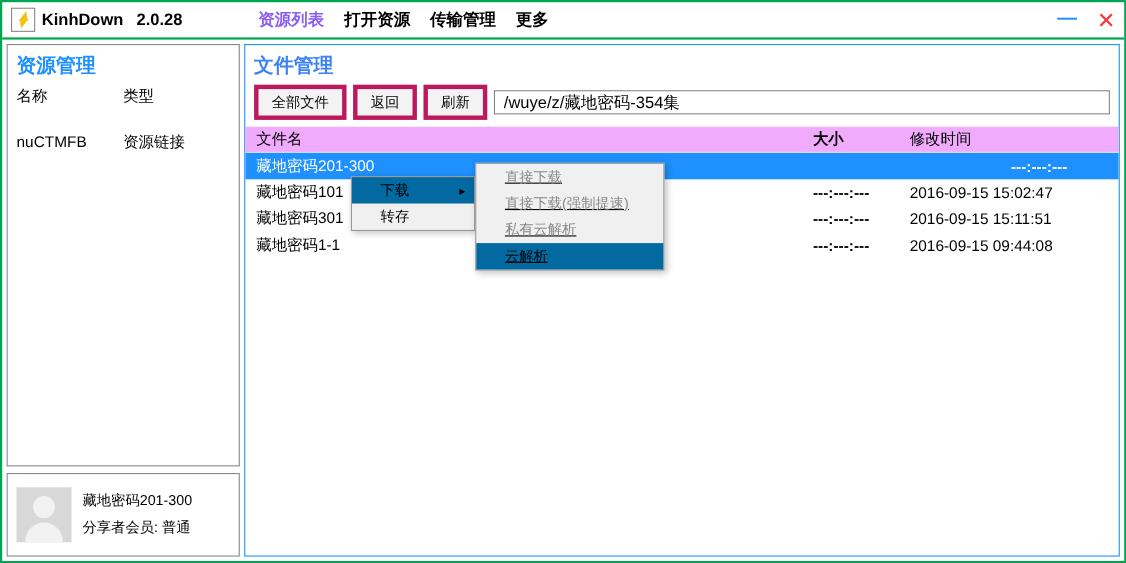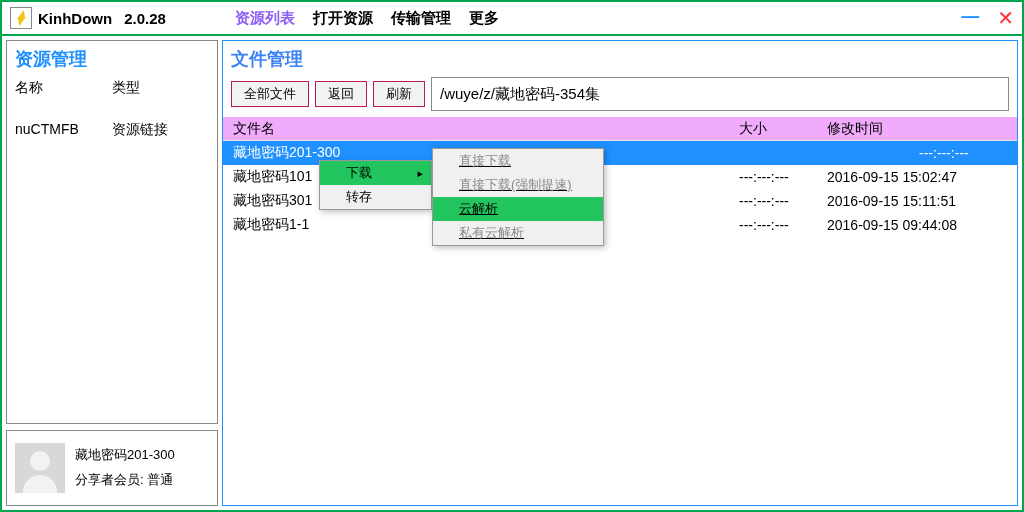--- a/index.html
+++ b/index.html
@@ -29,33 +29,33 @@
 .lhead div:first-child,.lrow div:first-child { flex: 1; }
 .sharer { display: flex; align-items: center; padding: 8px; gap: 10px; height: 74px; }
 .avatar { width: 50px; height: 50px; background: #d8d8d8; position: relative; }
 .avatar::before { content: ""; position: absolute; top: 8px; left: 15px; width: 20px; height: 20px; background: #f2f2f2; border-radius: 50%; }
 .avatar::after { content: ""; position: absolute; bottom: 0; left: 8px; width: 34px; height: 18px; background: #f2f2f2; border-radius: 18px 18px 0 0; }
 .sinfo { font-size: 13px; line-height: 1.9; }
 .right { flex: 1; padding: 4px 4px 4px 0; display: flex; flex-direction: column; min-height: 0; }
 .rbox { flex: 1; border: 1px solid #1e90ff; display: flex; flex-direction: column; min-height: 0; }
 .rbox h3 { color: #3b82f6; font-size: 18px; font-weight: bold; padding: 6px 8px 2px; }
 .toolbar { display: flex; align-items: center; gap: 6px; padding: 4px 8px 6px; }
-.tbtn { background: #f3f3f3; border: 1px solid #be185d; padding: 3px 12px; font-size: 13px; cursor: pointer; }
-.path { flex: 1; border: 1px solid #888; padding: 16px 8px; font-size: 15px; height: 22px; }
+.tbtn { background: #f3f3f3; border: 4px solid #be185d; padding: 3px 12px; font-size: 13px; cursor: pointer; }
+.path { flex: 1; border: 1px solid #888; padding: 4px 8px; font-size: 15px; height: 22px; }
 .ftable { flex: 1; display: flex; flex-direction: column; font-size: 14px; overflow: hidden; }
 .fhead,.frow { display: flex; padding: 3px 10px; align-items: center; height: 24px; }
 .fhead { background: #f0abfc; border-bottom: 1px solid #e8e8e8; }
 .fname { flex: 1; }
-.fsize { width: 88px; }
+.fsize { width: 88px; font-weight: bold; }
 .ftime { width: 180px; }
 .frow.sel { background: #1e90ff; color: #fff; }
 .ctxmenu { position: absolute; background: #f0f0f0; border: 1px solid #999; box-shadow: 2px 2px 6px rgba(0,0,0,0.25); font-size: 13px; }
 .ctxmenu .mi { padding: 4px 28px 4px 26px; cursor: pointer; position: relative; height: 24px; display: flex; align-items: center; }
 .ctxmenu .mi.hassub::after { content: "▸"; position: absolute; right: 8px; font-size: 11px; }
-.ctxmenu .mi.hl { background: #22c55e; color: #000; }
+.ctxmenu .mi.hl { background: #0369a1; color: #000; }
 .ctxmenu .mi.disabled { color: #888; cursor: default; }
 .ctx1 { left: 319px; top: 160px; width: 113px; }
 .ctx2 { left: 432px; top: 148px; width: 172px; text-decoration: underline; }
 </style>
 </head>
 <body>
 
 <div class="win">
   <div class="titlebar">
     <div class="logo"></div>
@@ -137,15 +137,15 @@
   </div>
 </div>
 
 <div class="ctxmenu ctx1">
   <div class="mi hl hassub">下载</div>
   <div class="mi">转存</div>
 </div>
 <div class="ctxmenu ctx2">
   <div class="mi disabled">直接下载</div>
   <div class="mi disabled">直接下载(强制提速)</div>
+  <div class="mi disabled">私有云解析</div>
   <div class="mi hl">云解析</div>
-  <div class="mi disabled">私有云解析</div>
 </div>
 
 </body></html>

